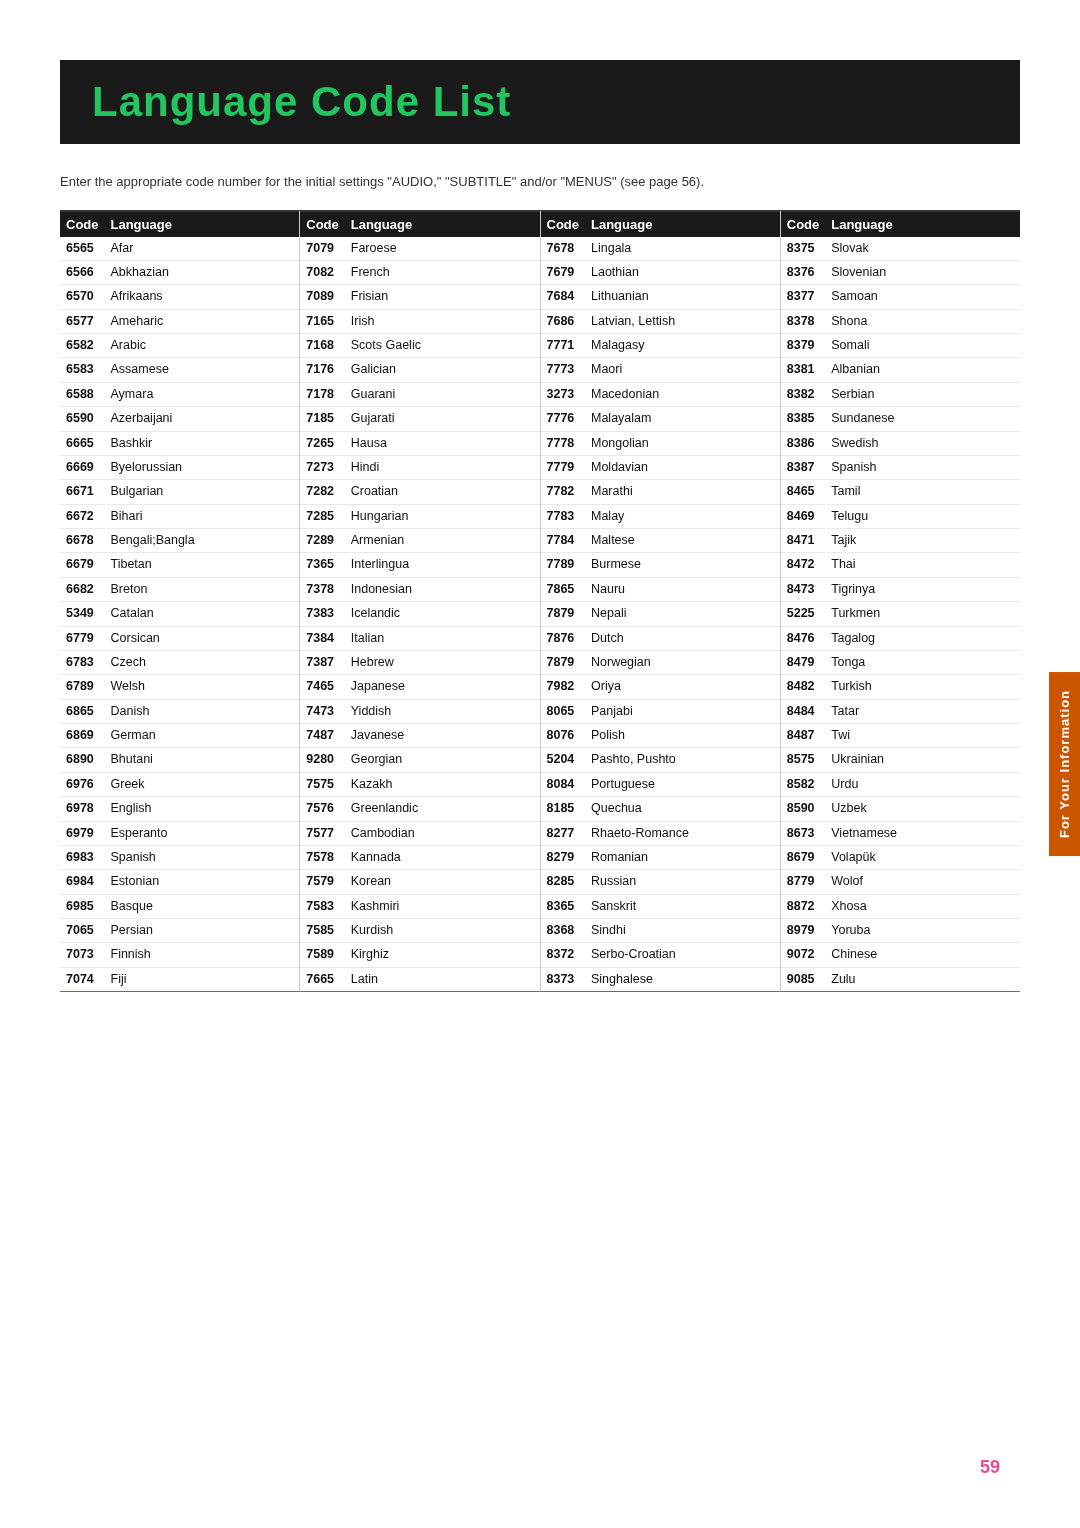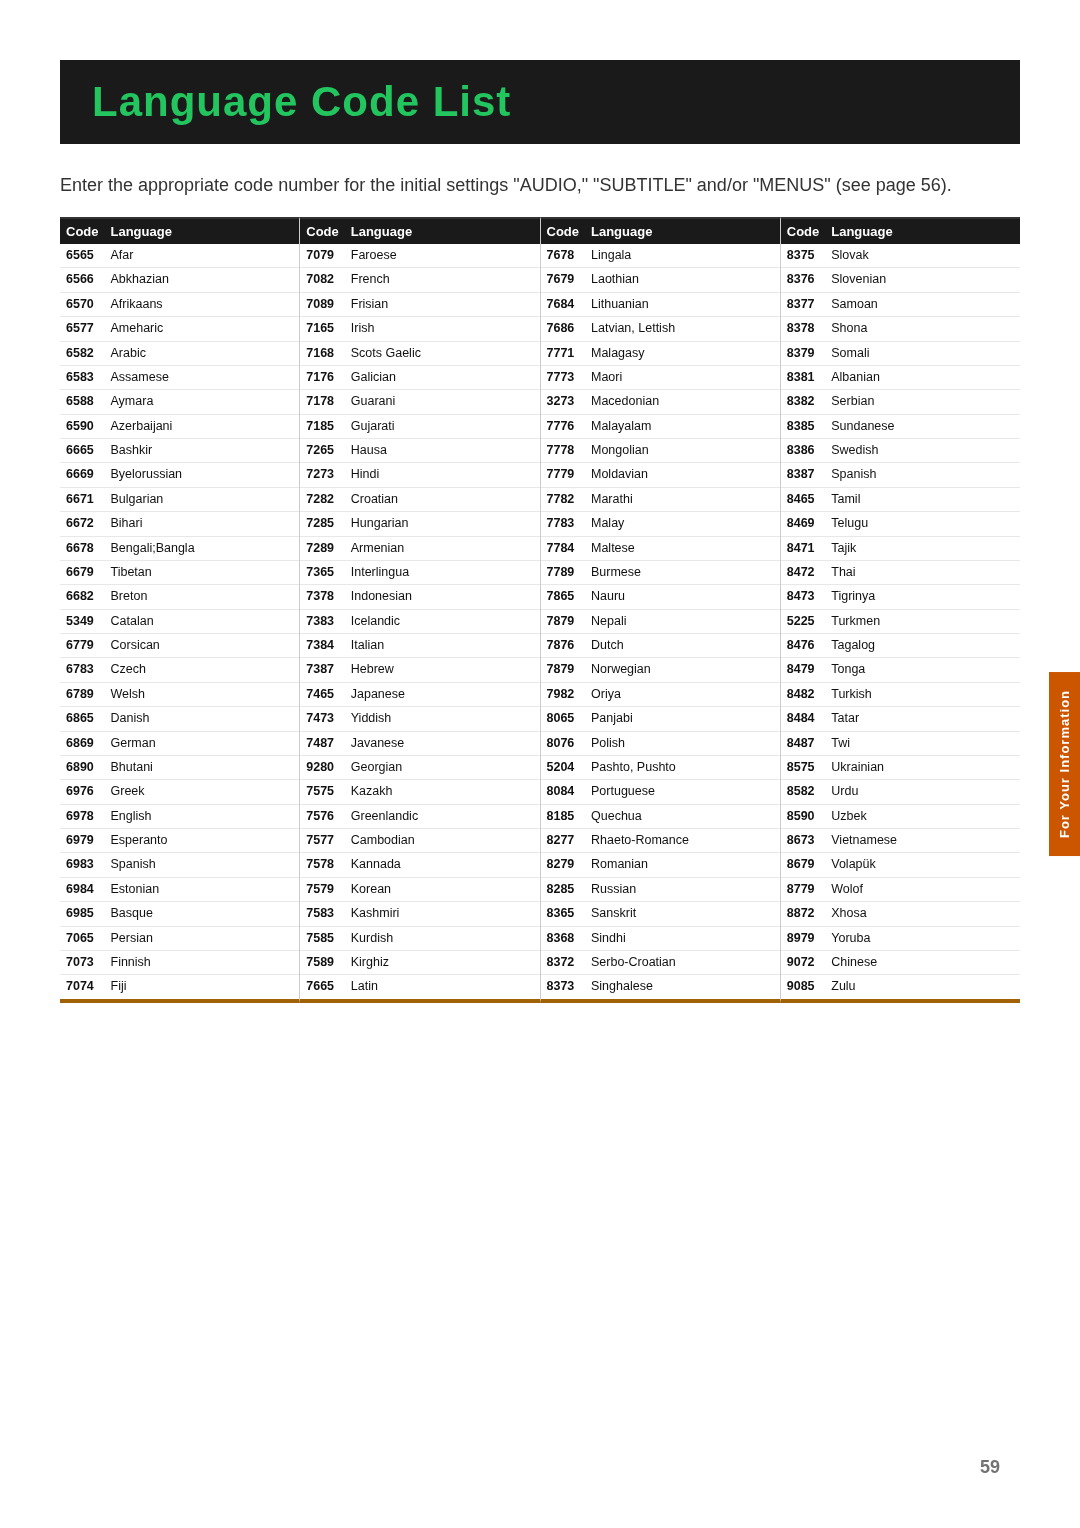--- a/index.html
+++ b/index.html
@@ -18,36 +18,36 @@
       padding: 18px 32px;
       margin-bottom: 28px;
     }
     .title-bar h1 {
       font-size: 42px;
       font-weight: bold;
       letter-spacing: 1px;
     }
 
     .subtitle {
-      font-size: 18px;
+      font-size: 13px;
       color: #333;
       margin-bottom: 18px;
       line-height: 1.5;
     }
 
     .columns-wrapper {
       display: flex;
       gap: 0;
       width: 100%;
     }
 
     .col {
       flex: 1;
       border-top: 2px solid #333;
-      border-bottom: 4px solid #a16207;
+      border-bottom: 1px solid #a16207;
     }
 
     .col + .col {
       border-left: 1px solid #ccc;
     }
 
     table {
       width: 100%;
       border-collapse: collapse;
       font-size: 13px;
@@ -84,21 +84,21 @@
     tbody tr:last-child td {
       border-bottom: none;
     }
 
     .page-number {
       position: absolute;
       bottom: 50px;
       right: 80px;
       font-size: 18px;
       font-weight: bold;
-      color: #737373;
+      color: #ec4899;
     }
 
     .side-tab {
       position: absolute;
       right: 0;
       top: 50%;
       transform: translateY(-50%);
       background: #cc5500;
       color: #fff;
       font-size: 13px;

